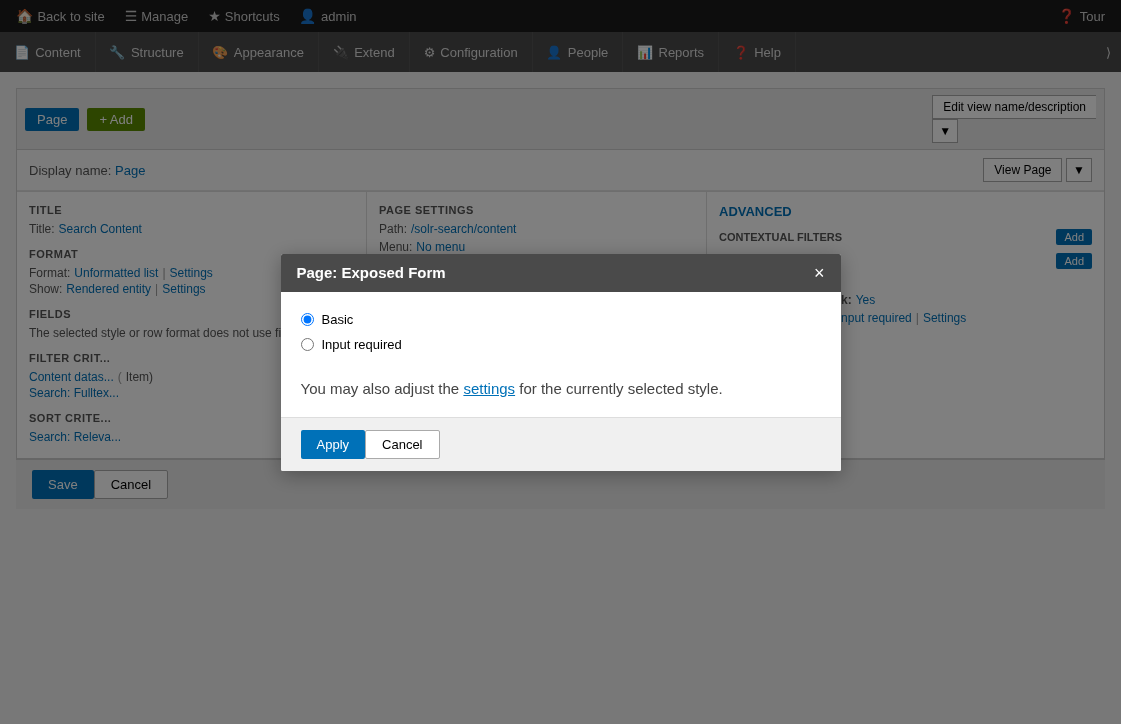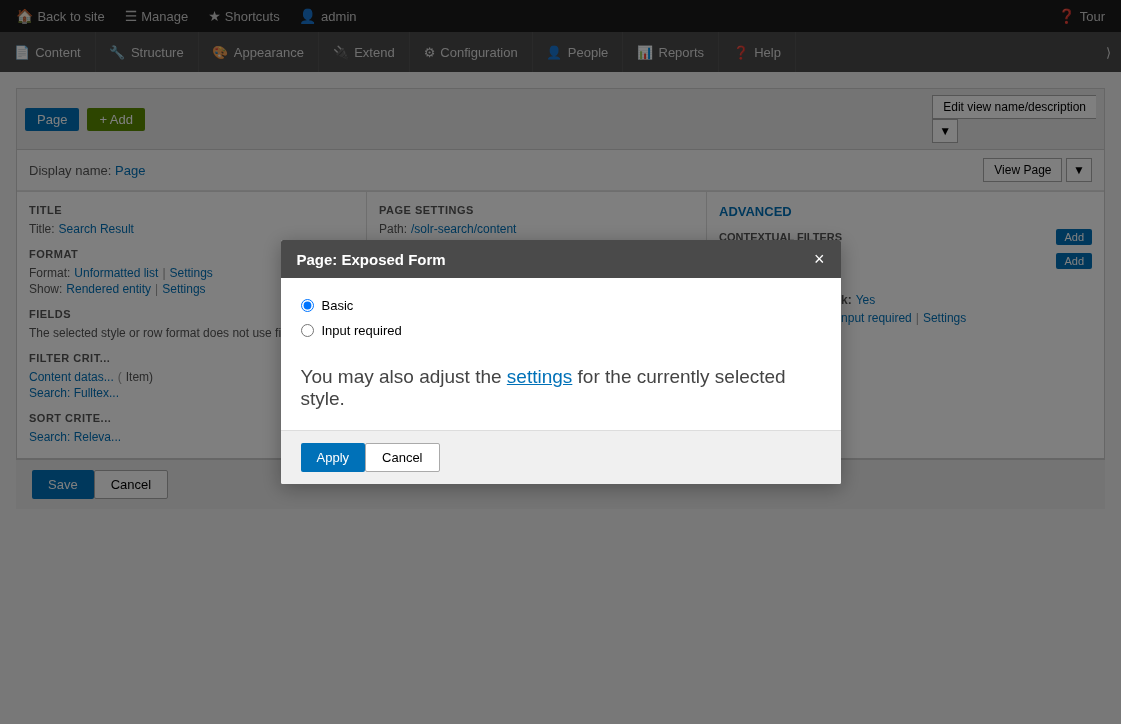--- a/index.html
+++ b/index.html
@@ -339,21 +339,21 @@
     }
     .radio-item {
       display: flex;
       align-items: center;
       gap: 8px;
       margin-bottom: 10px;
       font-size: 13px;
     }
     .radio-item input[type="radio"] { cursor: pointer; }
     .modal-note {
-      font-size: 19px;
+      font-size: 15px;
       color: #444;
       margin-top: 28px;
     }
     .modal-note a { color: #0071b8; }
     .btn-apply {
       background: #0071b8;
       color: #fff;
       border: none;
       padding: 6px 16px;
       font-size: 13px;
@@ -455,21 +455,21 @@
         <button class="btn-dropdown">▼</button>
       </div>
     </div>
 
     <div class="editor-columns">
 
       <div class="col-left">
         <div class="section-title">TITLE</div>
         <div class="field-row">
           <span class="field-label">Title:</span>
-          <span class="field-value">Search Result</span>
+          <span class="field-value">Search Content</span>
         </div>
 
         <div class="section-title">FORMAT</div>
         <div class="field-row">
           <span class="field-label">Format:</span>
           <span class="field-value">Unformatted list</span>
           <span class="field-sep">|</span>
           <span class="field-link">Settings</span>
         </div>
         <div class="field-row">

